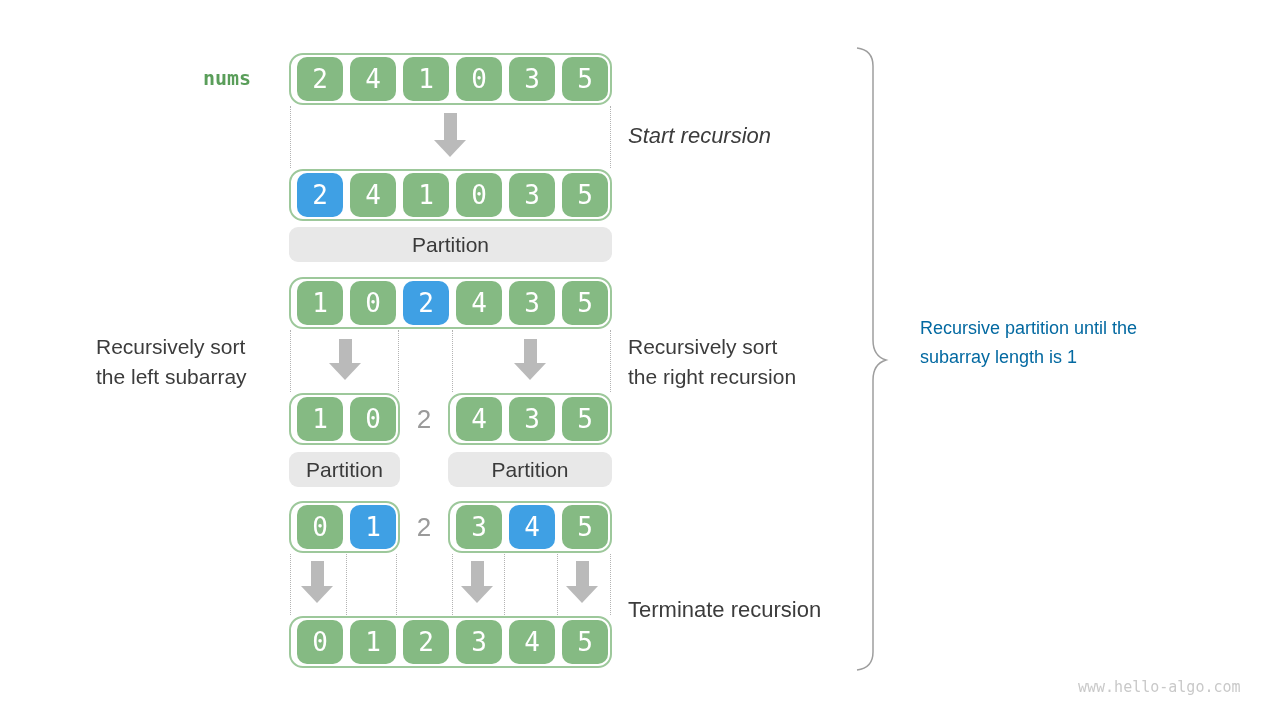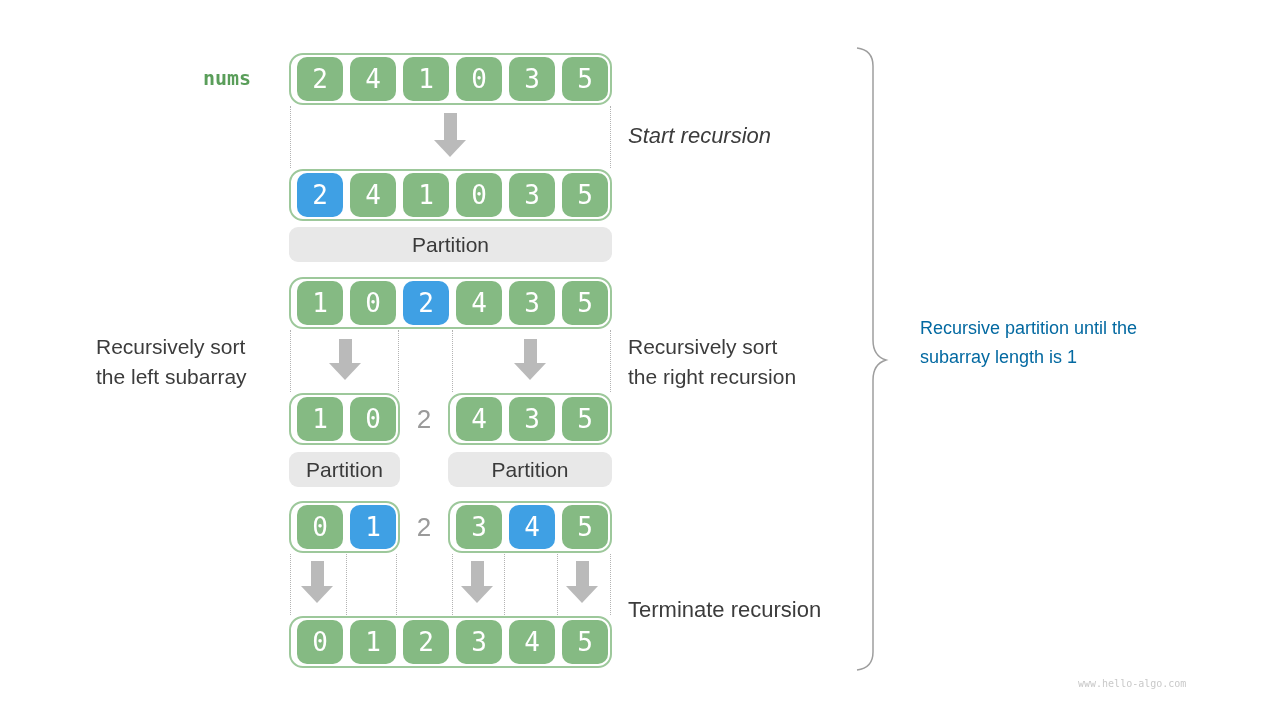--- a/index.html
+++ b/index.html
@@ -30,21 +30,21 @@
   .arrow .shaft{width:13px;background:#bababa;}
   .arrow .head{width:0;height:0;border-left:16px solid transparent;border-right:16px solid transparent;border-top:17px solid #bababa;}
   
   .vdot{position:absolute;width:0;border-left:1px dotted #b3b3b3;}
   
   .lbl{position:absolute;font-size:22px;color:#3c3c3c;white-space:nowrap;}
   .lbl2{position:absolute;font-size:21px;color:#3c3c3c;line-height:30px;white-space:nowrap;}
   .nums{position:absolute;font-family:"DejaVu Sans Mono", monospace;font-weight:bold;font-size:20px;color:#5a9e5a;}
   .sep{position:absolute;width:22px;text-align:center;font-size:26px;color:#9a9a9a;font-family:"Liberation Sans",sans-serif;}
   .note{position:absolute;font-size:18px;color:#0369a1;line-height:29px;white-space:nowrap;}
-  .watermark{position:absolute;font-family:"DejaVu Sans Mono", monospace;font-size:10px;color:#c9c9c9;}
+  .watermark{position:absolute;font-family:"DejaVu Sans Mono", monospace;font-size:15px;color:#c9c9c9;}
   .brace-svg{position:absolute;left:850px;top:44px;}
 </style>
 </head>
 <body>
 
 <div id="canvas">
 
   <div class="nums" style="left:203px;top:66px;">nums</div>
 
   <div class="array-box" style="left:289px;top:53px;width:323px;">

